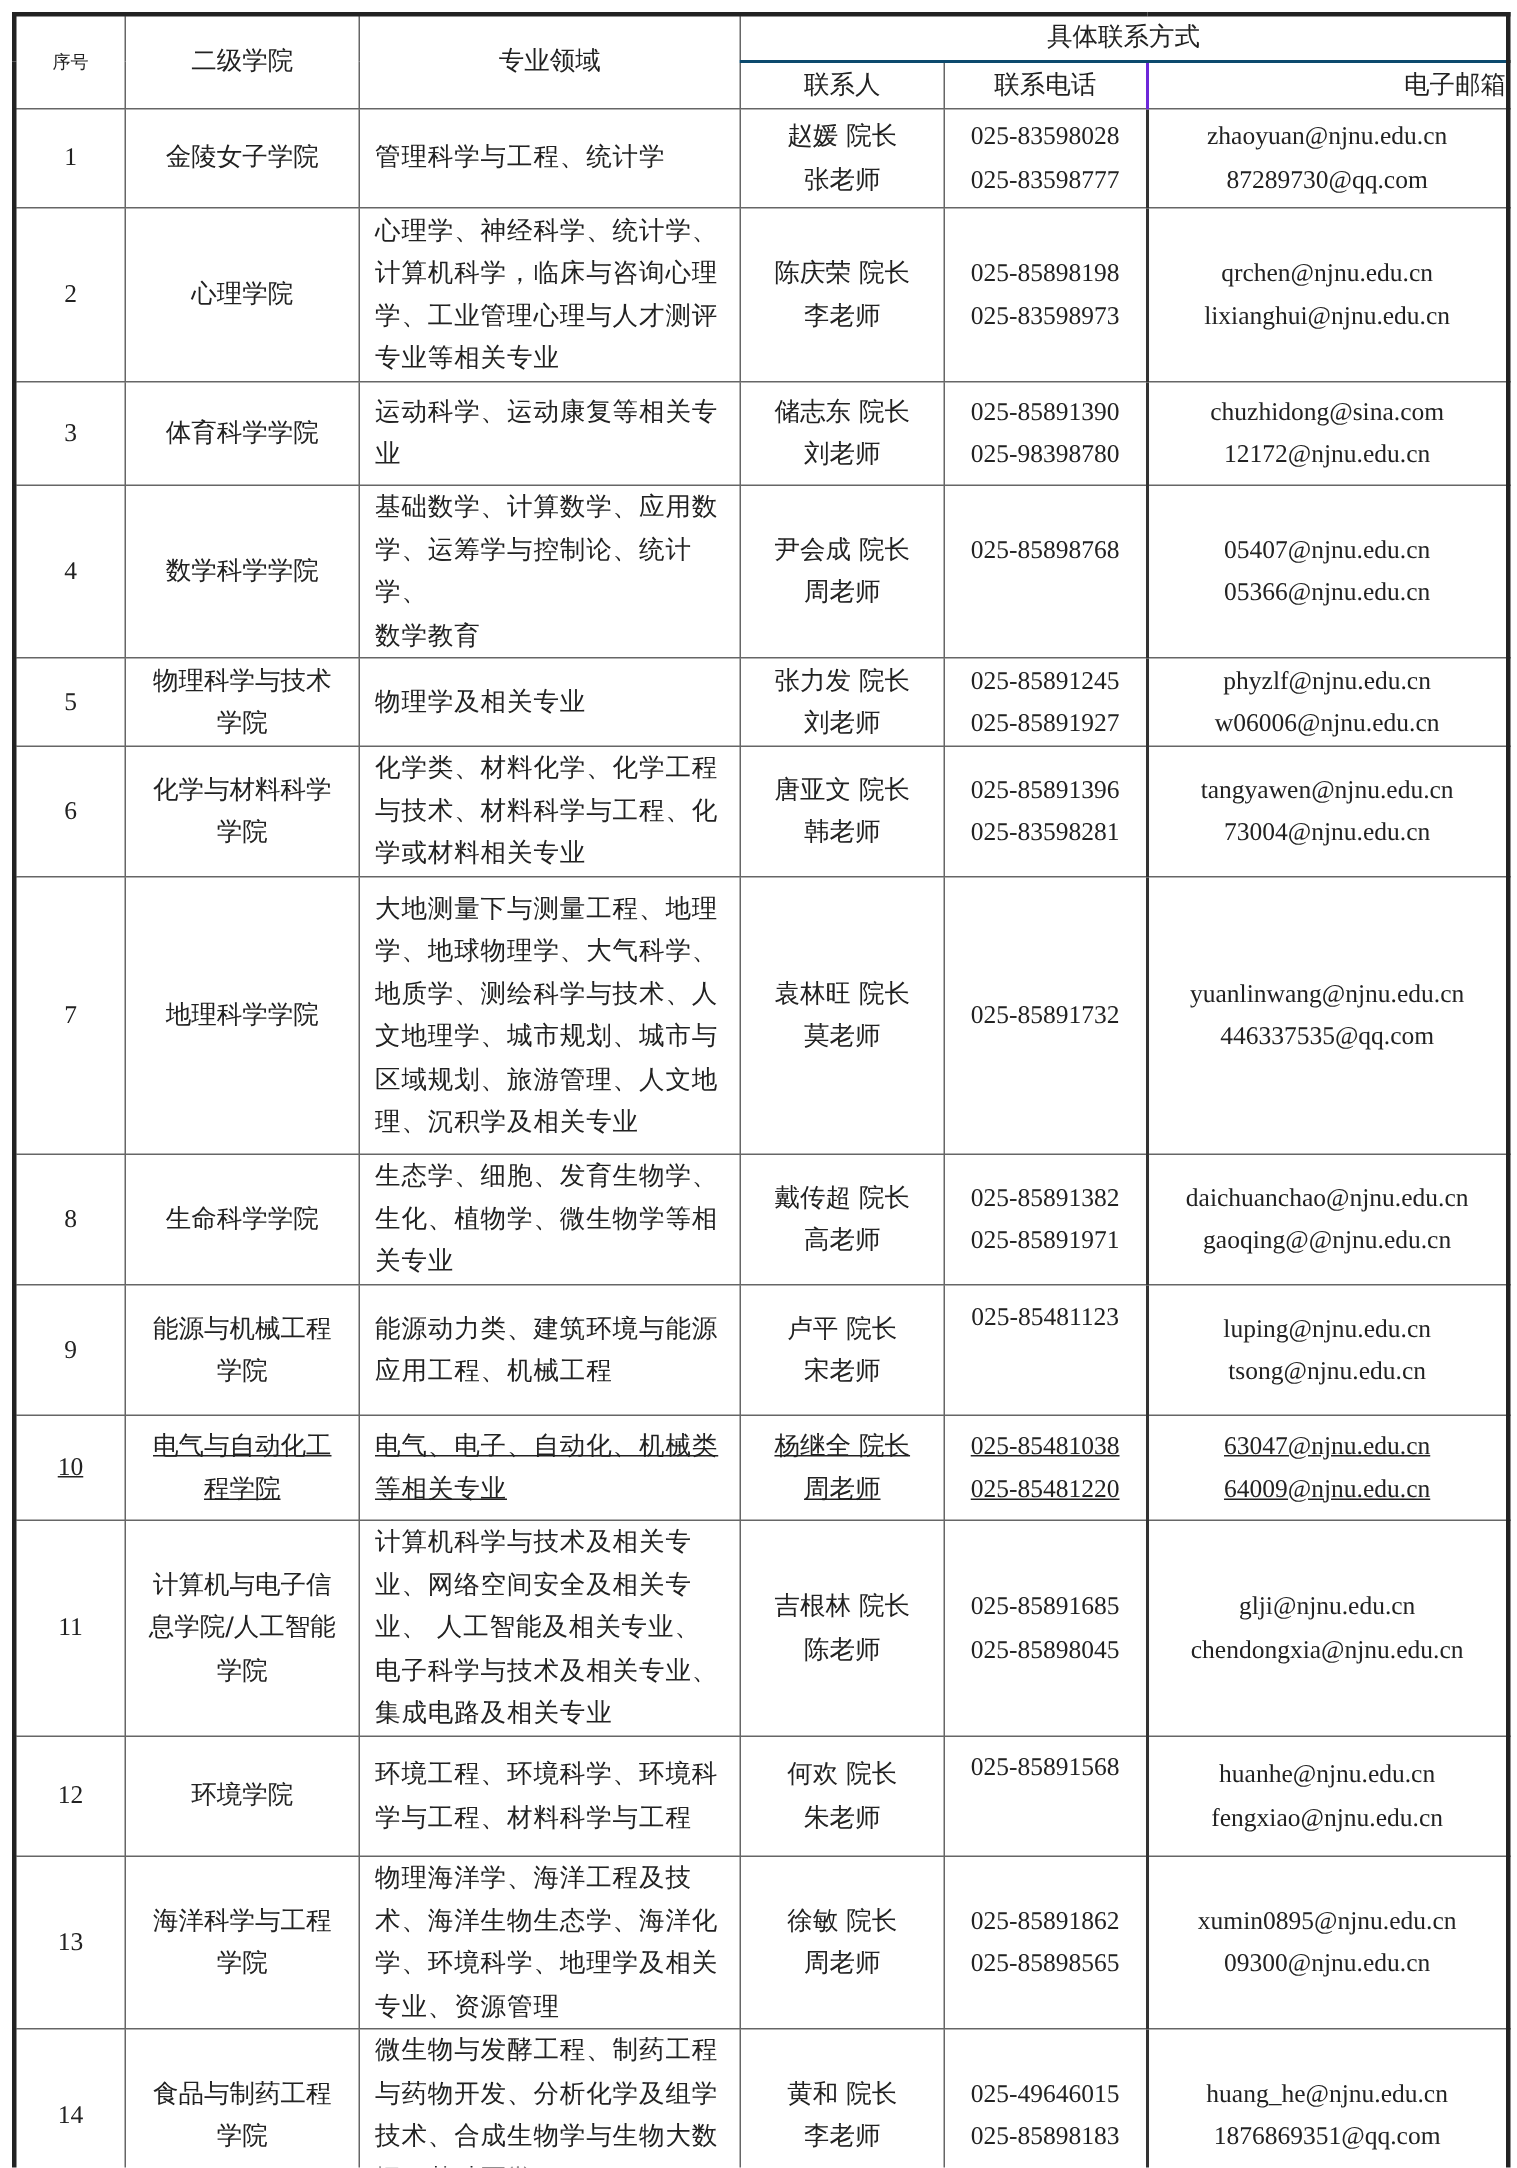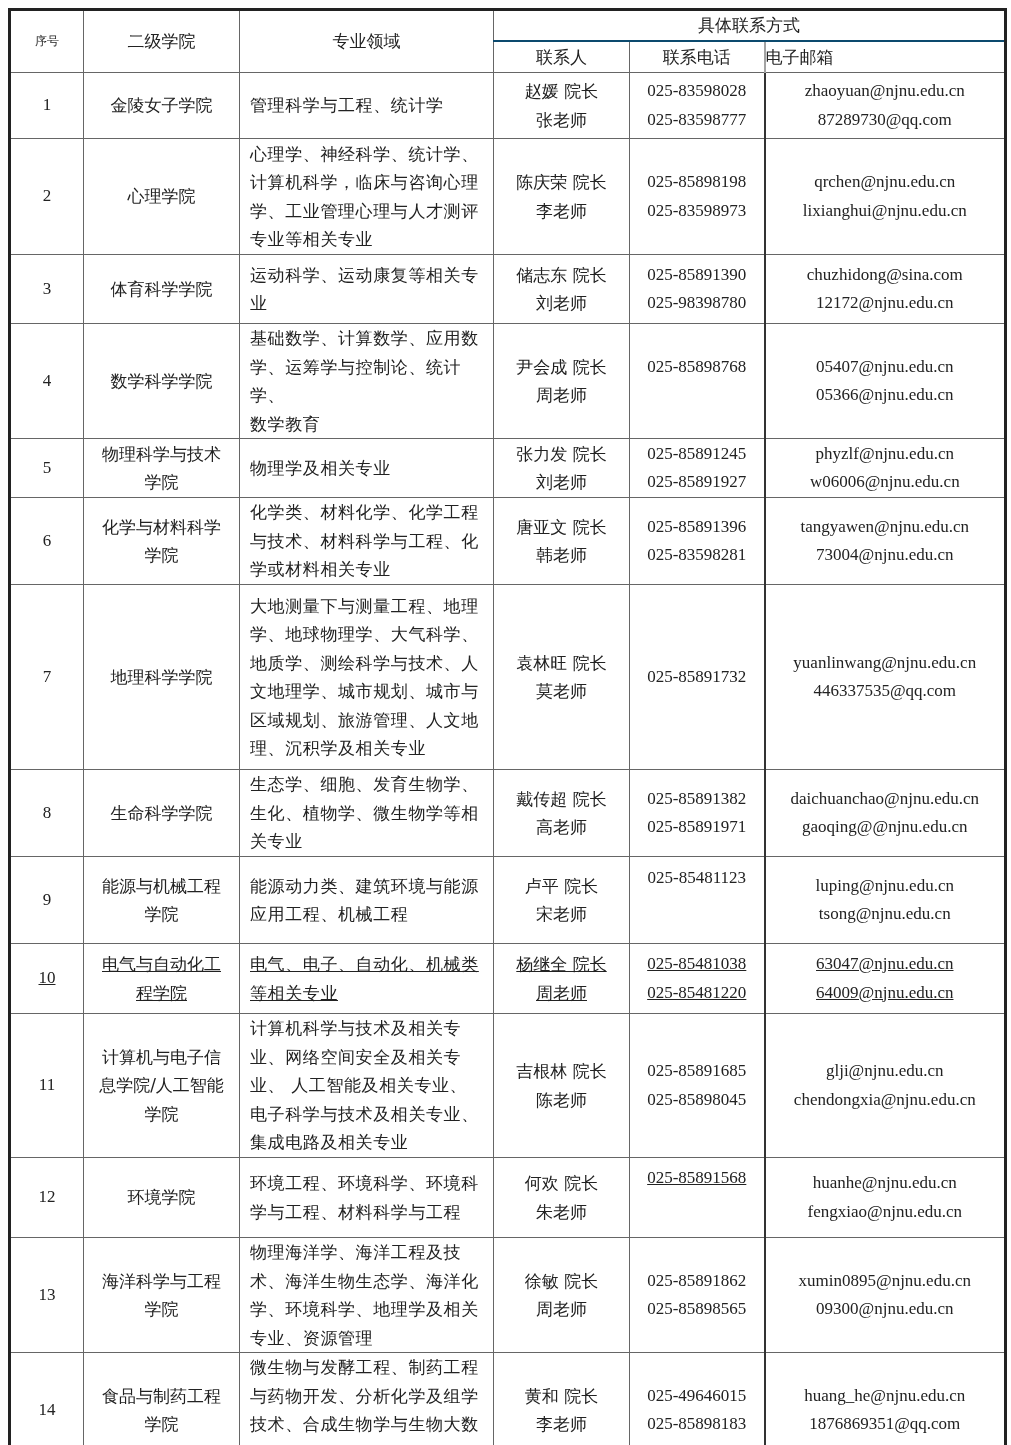--- a/index.html
+++ b/index.html
@@ -39,21 +39,21 @@
   <thead>
     <tr style="height:31px">
       <th rowspan="2" class="c-no" style="font-family:'DejaVu Sans',sans-serif;font-size:12px">序号</th>
       <th rowspan="2" class="c-college">二级学院</th>
       <th rowspan="2" style="text-align:center">专业领域</th>
       <th colspan="3" style="text-align:center;border-bottom:2px solid #0c4a6e">具体联系方式</th>
     </tr>
     <tr style="height:32px">
       <th style="text-align:center">联系人</th>
       <th style="text-align:center">联系电话</th>
-      <th style="text-align:left;border-left:2px solid #a3a3a3">电子邮箱</th>
+      <th style="text-align:right;border-left:2px solid #6d28d9">电子邮箱</th>
     </tr>
   </thead>
   <tbody id="tbody">
       <tr style="height: 66px;">
         <td class="c-no">1</td>
         <td class="c-college">
           <span class="line">金陵女子学院</span>
         </td>
         <td class="c-field">
           <span class="line">管理科学与工程、统计学</span>
@@ -311,21 +311,21 @@
           <span class="line">环境学院</span>
         </td>
         <td class="c-field">
           <span class="line">环境工程、环境科学、环境科</span>
           <span class="line">学与工程、材料科学与工程</span>
         </td>
         <td class="c-contact">
           <span class="line">何欢  院长</span>
           <span class="line">朱老师</span>
         </td>
-        <td class="c-phone" style="vertical-align: middle; padding-bottom: 38px; text-decoration: underline;">
+        <td class="c-phone" style="vertical-align: middle; padding-bottom: 38px;">
           <span class="line">025-85891568</span>
         </td>
         <td class="c-email">
           <span class="line">huanhe@njnu.edu.cn</span>
           <span class="line">fengxiao@njnu.edu.cn</span>
         </td>
       </tr>
       <tr style="height: 112px;">
         <td class="c-no">13</td>
         <td class="c-college">

